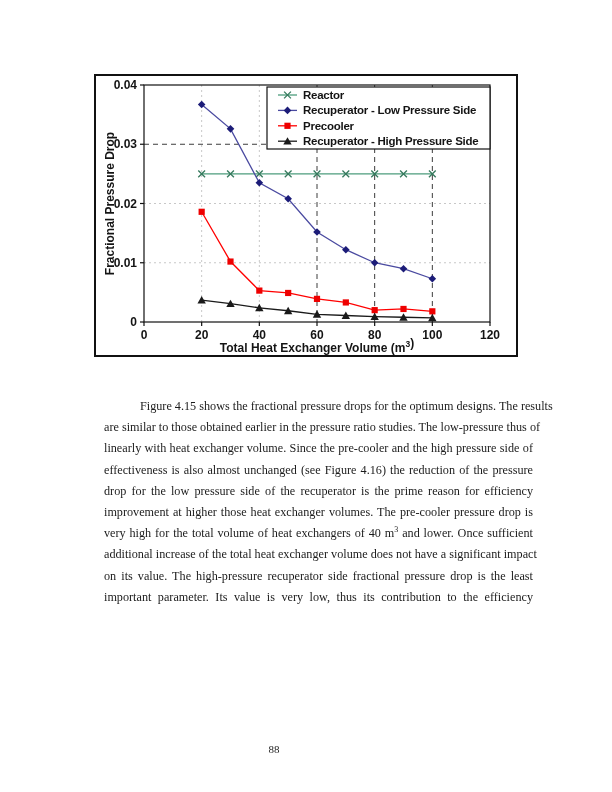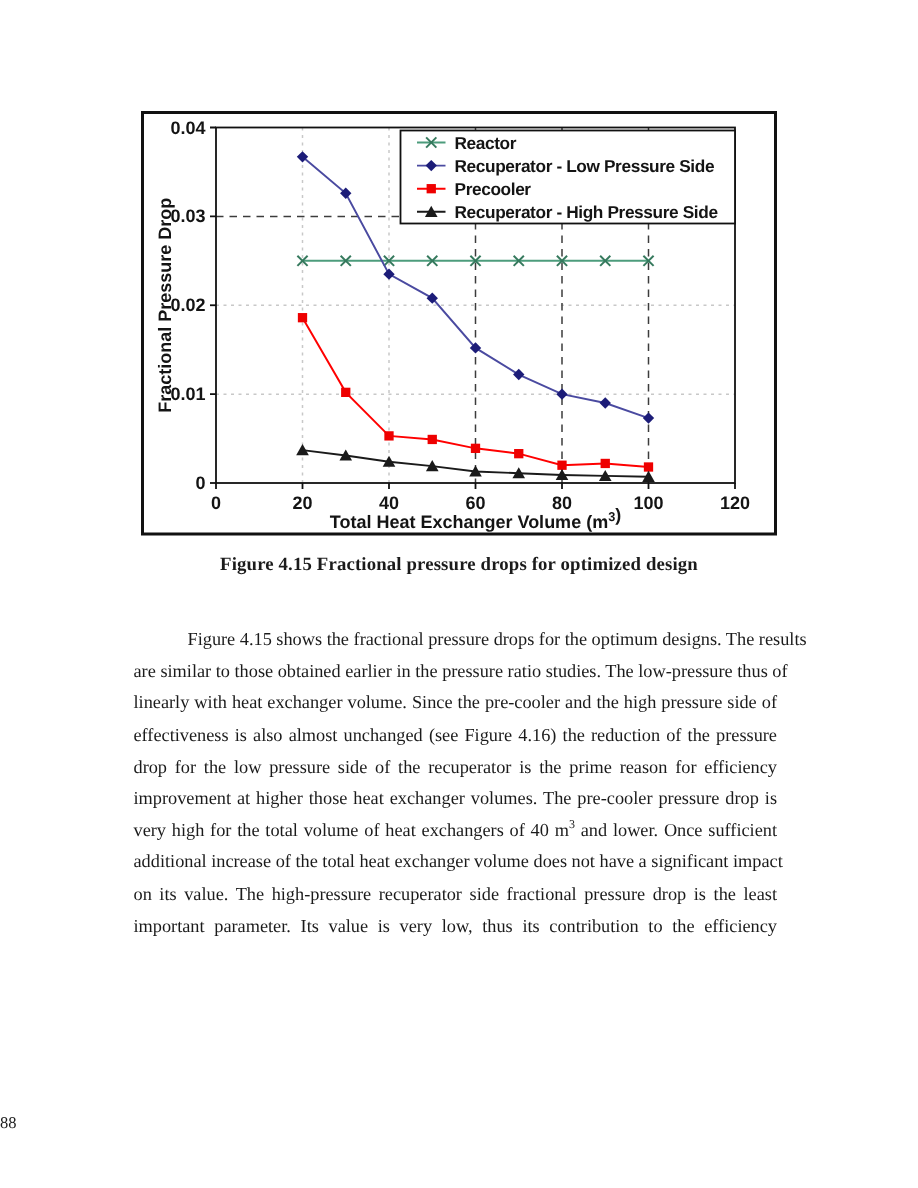--- a/index.html
+++ b/index.html
@@ -14,33 +14,32 @@
   }
   #chart-svg { display:block; width:420px; height:279px; }
   #chart-svg text {
     font-family:"Liberation Sans", sans-serif; font-weight:bold; fill:#141414;
   }
   #caption {
     position:absolute; left:0; top:369px; width:612px; text-align:center;
     font-size:12.5px; font-weight:bold; letter-spacing:0.1px;
   }
   #body-paragraph {
-    position:absolute; left:89px; top:396px; width:429px;
+    position:absolute; left:104px; top:396px; width:429px;
     font-size:12.2px;
-    margin-top:20px;
   }
   .pline {
     height:21.2px; line-height:21.2px; white-space:nowrap;
     text-align:justify; text-align-last:justify;
     overflow:visible;
   }
   .pline.indent { padding-left:36px; width:393px; }
   .pline sup { font-size:8px; line-height:0; }
   #page-number {
-    position:absolute; left:0; top:743px; width:548px; 
+    position:absolute; left:0; top:743px; width:548px; text-align:center;
     font-size:11px;
   }
 </style>
 </head>
 <body>
 
 <div id="page">
 
   <div id="figure-box">
     <svg id="chart-svg" viewBox="0 0 420 279" xmlns="http://www.w3.org/2000/svg">
@@ -176,21 +175,20 @@
           </g>
           <g>
             <line x1="182" x2="201" y1="65.2" y2="65.2" stroke="#1A1A1A" stroke-width="1.3"></line>
             <path d="M 191.5 61.2 L 195.7 68.60000000000001 L 187.3 68.60000000000001 Z" fill="#1A1A1A"></path>
             <text x="207" y="69.2" font-size="11.5" letter-spacing="-0.25">Recuperator - High Pressure Side</text>
           </g>
         </g>
       </svg>
   </div>
 
-  <div id="caption">Figure 4.15 Fractional pressure drops for optimized design</div>
 
   <div id="body-paragraph">
       <div class="pline indent">Figure 4.15 shows the fractional pressure drops for the optimum designs.  The results</div>
       <div class="pline">are similar to those obtained earlier in the pressure ratio studies.  The low-pressure thus of</div>
       <div class="pline">linearly with heat exchanger volume.  Since the pre-cooler and the high pressure side of</div>
       <div class="pline">effectiveness is also almost unchanged (see Figure 4.16) the reduction of the pressure</div>
       <div class="pline">drop for the low pressure side of the recuperator is the prime reason for efficiency</div>
       <div class="pline">improvement at higher those heat exchanger volumes.  The pre-cooler pressure drop is</div>
       <div class="pline">very high for the total volume of heat exchangers of 40 m<sup>3</sup> and lower.  Once sufficient</div>
       <div class="pline">additional increase of the total heat exchanger volume does not have a significant impact</div>

